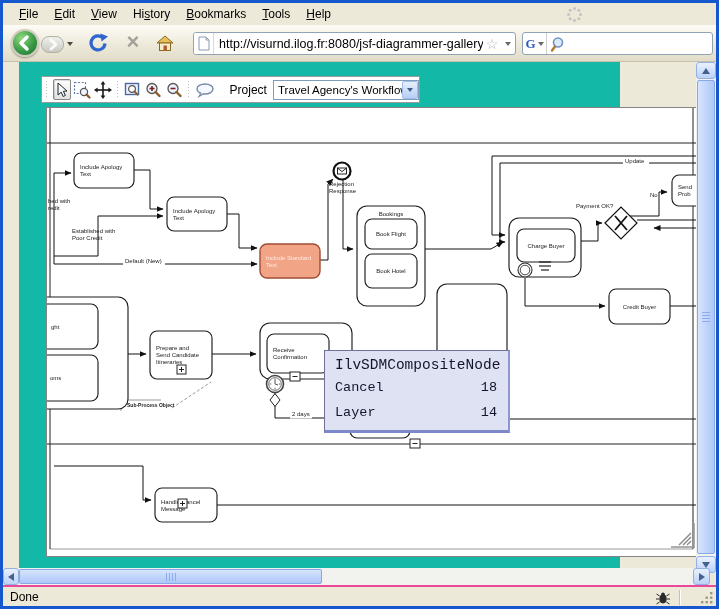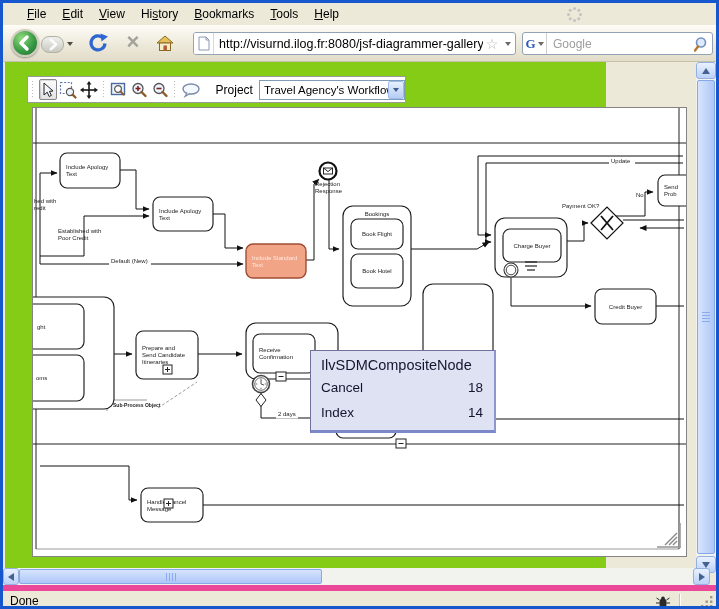--- a/index.html
+++ b/index.html
@@ -5,21 +5,21 @@
   * { margin:0; padding:0; box-sizing:border-box; }
   html,body { width:719px; height:609px; }
   body { font-family:"Liberation Sans","DejaVu Sans",sans-serif; }
 
   .window { position:relative; width:719px; height:609px;
             border:3px solid #1757ce; background:#ece9d8; overflow:hidden; }
   .inner { position:absolute; left:0; top:0; width:713px; height:603px; }
 
   
   .menubar { position:absolute; left:0; top:0; width:586px; height:22px;
-             background:#ece9d8; display:flex; align-items:center; padding-left:16px; }
+             background:#ece9d8; display:flex; align-items:center; padding-left:8px; }
   .menu-item { font-size:12px; color:#000; padding:3px 8px; cursor:default; }
   .menu-item u { text-decoration:underline; }
   .throbber { position:absolute; right:6px; top:3px; width:17px; height:17px; }
 
   
   .navbar { position:absolute; left:0; top:22px; width:713px; height:37px;
             background:linear-gradient(#fdfcf6,#ece8d8 60%,#e2ddc9);
             border-bottom:1px solid #c6c1ab; }
   .back-btn { position:absolute; left:8px; top:4px; width:28px; height:28px; border-radius:50%;
               background:radial-gradient(circle at 35% 30%, #8fd97c, #3a9b47 55%, #1c6b2b);
@@ -48,21 +48,21 @@
                border:1px solid #92a3b6; border-radius:3px; display:flex; align-items:center; }
   .search-engine { width:24px; height:21px; border-right:1px solid #cfcfcf; display:flex;
                    align-items:center; justify-content:center; font-weight:bold; font-size:13px;
                    color:#2f5bb7; font-family:"Liberation Serif","DejaVu Serif",serif; }
   .search-engine-caret { width:0;height:0;border-left:3px solid transparent;border-right:3px solid transparent;
                    border-top:4px solid #6a6a6a; margin-left:2px;}
   .search-placeholder { flex:1; font-size:12px; color:#9d9d9d; padding-left:6px; }
   .search-mag { width:22px; }
 
   
-  .content { position:absolute; left:2px; top:59px; width:601px; height:506px; background:#84cc16; }
+  .content { position:absolute; left:16px; top:59px; width:601px; height:506px; background:#14b8a6; }
 
   .page-toolbar { position:absolute; left:22px; top:14px; width:379px; height:27px;
                   background:#fff; border:1px solid #9a9a9a; display:flex; align-items:center; }
   .tool { width:21px; height:21px; margin:0 1px; display:flex; align-items:center; justify-content:center; }
   .tool.pressed { border:1px solid #888; background:linear-gradient(#ffffff,#e2e2e2);
                   box-shadow:inset 1px 1px 1px rgba(0,0,0,.15); border-radius:2px;}
   .tool-sep { width:4px; height:18px; margin:0 3px;
               background-image:repeating-linear-gradient(#bdbdbd 0 1px, transparent 1px 3px);
               background-size:1px 100%; background-repeat:no-repeat; background-position:center; }
   .project-label { font-size:12px; color:#000; margin:0 6px 0 14px; }
@@ -74,21 +74,21 @@
   .combo-btn span { width:0; height:0; border-left:3.5px solid transparent; border-right:3.5px solid transparent;
                     border-top:4.5px solid #3e5d8f; }
 
   .canvas { position:absolute; left:27px; top:45px; width:655px; height:450px;
             border:1px solid #848484; background:#fff; overflow:hidden; }
 
   
   .tooltip { position:absolute; left:305px; top:288px; width:186px; height:83px;
              background:#dfe2f2; border:1px solid #70709a;
              border-right:2px solid #8d97cf; border-bottom:3px solid #7d88c9;
-             font-family:Liberation Sans, sans-serif; color:#14142e;
+             font-family:Liberation Mono, monospace; color:#14142e;
              padding:6px 11px 0 10px; }
   .tt-title { font-size:14.5px; margin-bottom:7px; }
   .tt-row { display:flex; justify-content:space-between; font-size:13.5px; height:25px; }
 
   
   .sb-btn { position:absolute; background:linear-gradient(#e9f1fe,#bcd1f8);
             border:1px solid #93b0e4; border-radius:3px;
             display:flex; align-items:center; justify-content:center; }
   .vscroll-track { position:absolute; left:693px; top:59px; width:20px; height:511px; background:#f2f2ef; }
   .vthumb { position:absolute; left:694px; width:18px; background:linear-gradient(90deg,#d7e4fd,#aec7f7);
@@ -100,21 +100,21 @@
             border:1px solid #86a7e8; border-radius:2px; }
   .hthumb .grip { position:absolute; top:3px; left:50%; margin-left:-5px; width:10px; height:8px;
             background-image:repeating-linear-gradient(90deg,#8aabf0 0 1px, rgba(0,0,0,0) 1px 3px); }
   .tri-up   { width:0;height:0;border-left:4px solid transparent;border-right:4px solid transparent;border-bottom:6px solid #44618f;}
   .tri-down { width:0;height:0;border-left:4px solid transparent;border-right:4px solid transparent;border-top:6px solid #44618f;}
   .tri-left { width:0;height:0;border-top:4px solid transparent;border-bottom:4px solid transparent;border-right:6px solid #44618f;}
   .tri-right{ width:0;height:0;border-top:4px solid transparent;border-bottom:4px solid transparent;border-left:6px solid #44618f;}
 
   
   .statusbar { position:absolute; left:0; top:582px; width:713px; height:21px; background:#ece9d8;
-               border-top:6px solid #ec4899; }
+               border-top:2px solid #ec4899; }
   .status-text { position:absolute; left:7px; top:3px; font-size:12px; color:#000; }
   .status-sep { position:absolute; left:676px; top:3px; width:2px; height:15px;
                 border-left:1px solid #c5c1ac; border-right:1px solid #fff; }
   .resize-grip { position:absolute; right:2px; top:5px; width:13px; height:13px; }
 </style>
 </head>
 <body>
 
 <div class="window">
  <div class="inner">
@@ -174,21 +174,20 @@
       <div class="url-star">☆</div>
       <div class="url-caret">
             <span></span>
           </div>
     </div>
     <div class="searchbox">
       <div class="search-engine">
         <span>G</span>
             <span class="search-engine-caret"></span>
       </div>
-      <div class="search-placeholder">Google</div>
       <svg class="search-mag" width="22" height="18" viewBox="0 0 22 18">
         <circle cx="11" cy="7.5" r="4.5" fill="#dceafc" stroke="#7291c2" stroke-width="1.6"></circle>
         <line x1="8" y1="11.5" x2="5" y2="15.5" stroke="#b5772f" stroke-width="2.4" stroke-linecap="round"></line>
       </svg>
     </div>
   </div>
 
   <div class="content">
 
     <div class="page-toolbar">
@@ -445,21 +444,21 @@
       </svg>
     </div>
 
     <div class="tooltip">
       <div class="tt-title">IlvSDMCompositeNode</div>
       <div class="tt-row">
         <span>Cancel</span>
         <span>18</span>
       </div>
       <div class="tt-row">
-        <span>Index</span>
+        <span>Layer</span>
         <span>14</span>
       </div>
     </div>
   </div>
 
   <div class="vscroll-track"></div>
   <div class="sb-btn" style="left:693px; top:59px; width:20px; height:17px;">
         <span class="tri-up"></span>
       </div>
   <div class="vthumb" style="top:77px; height:474px;">

